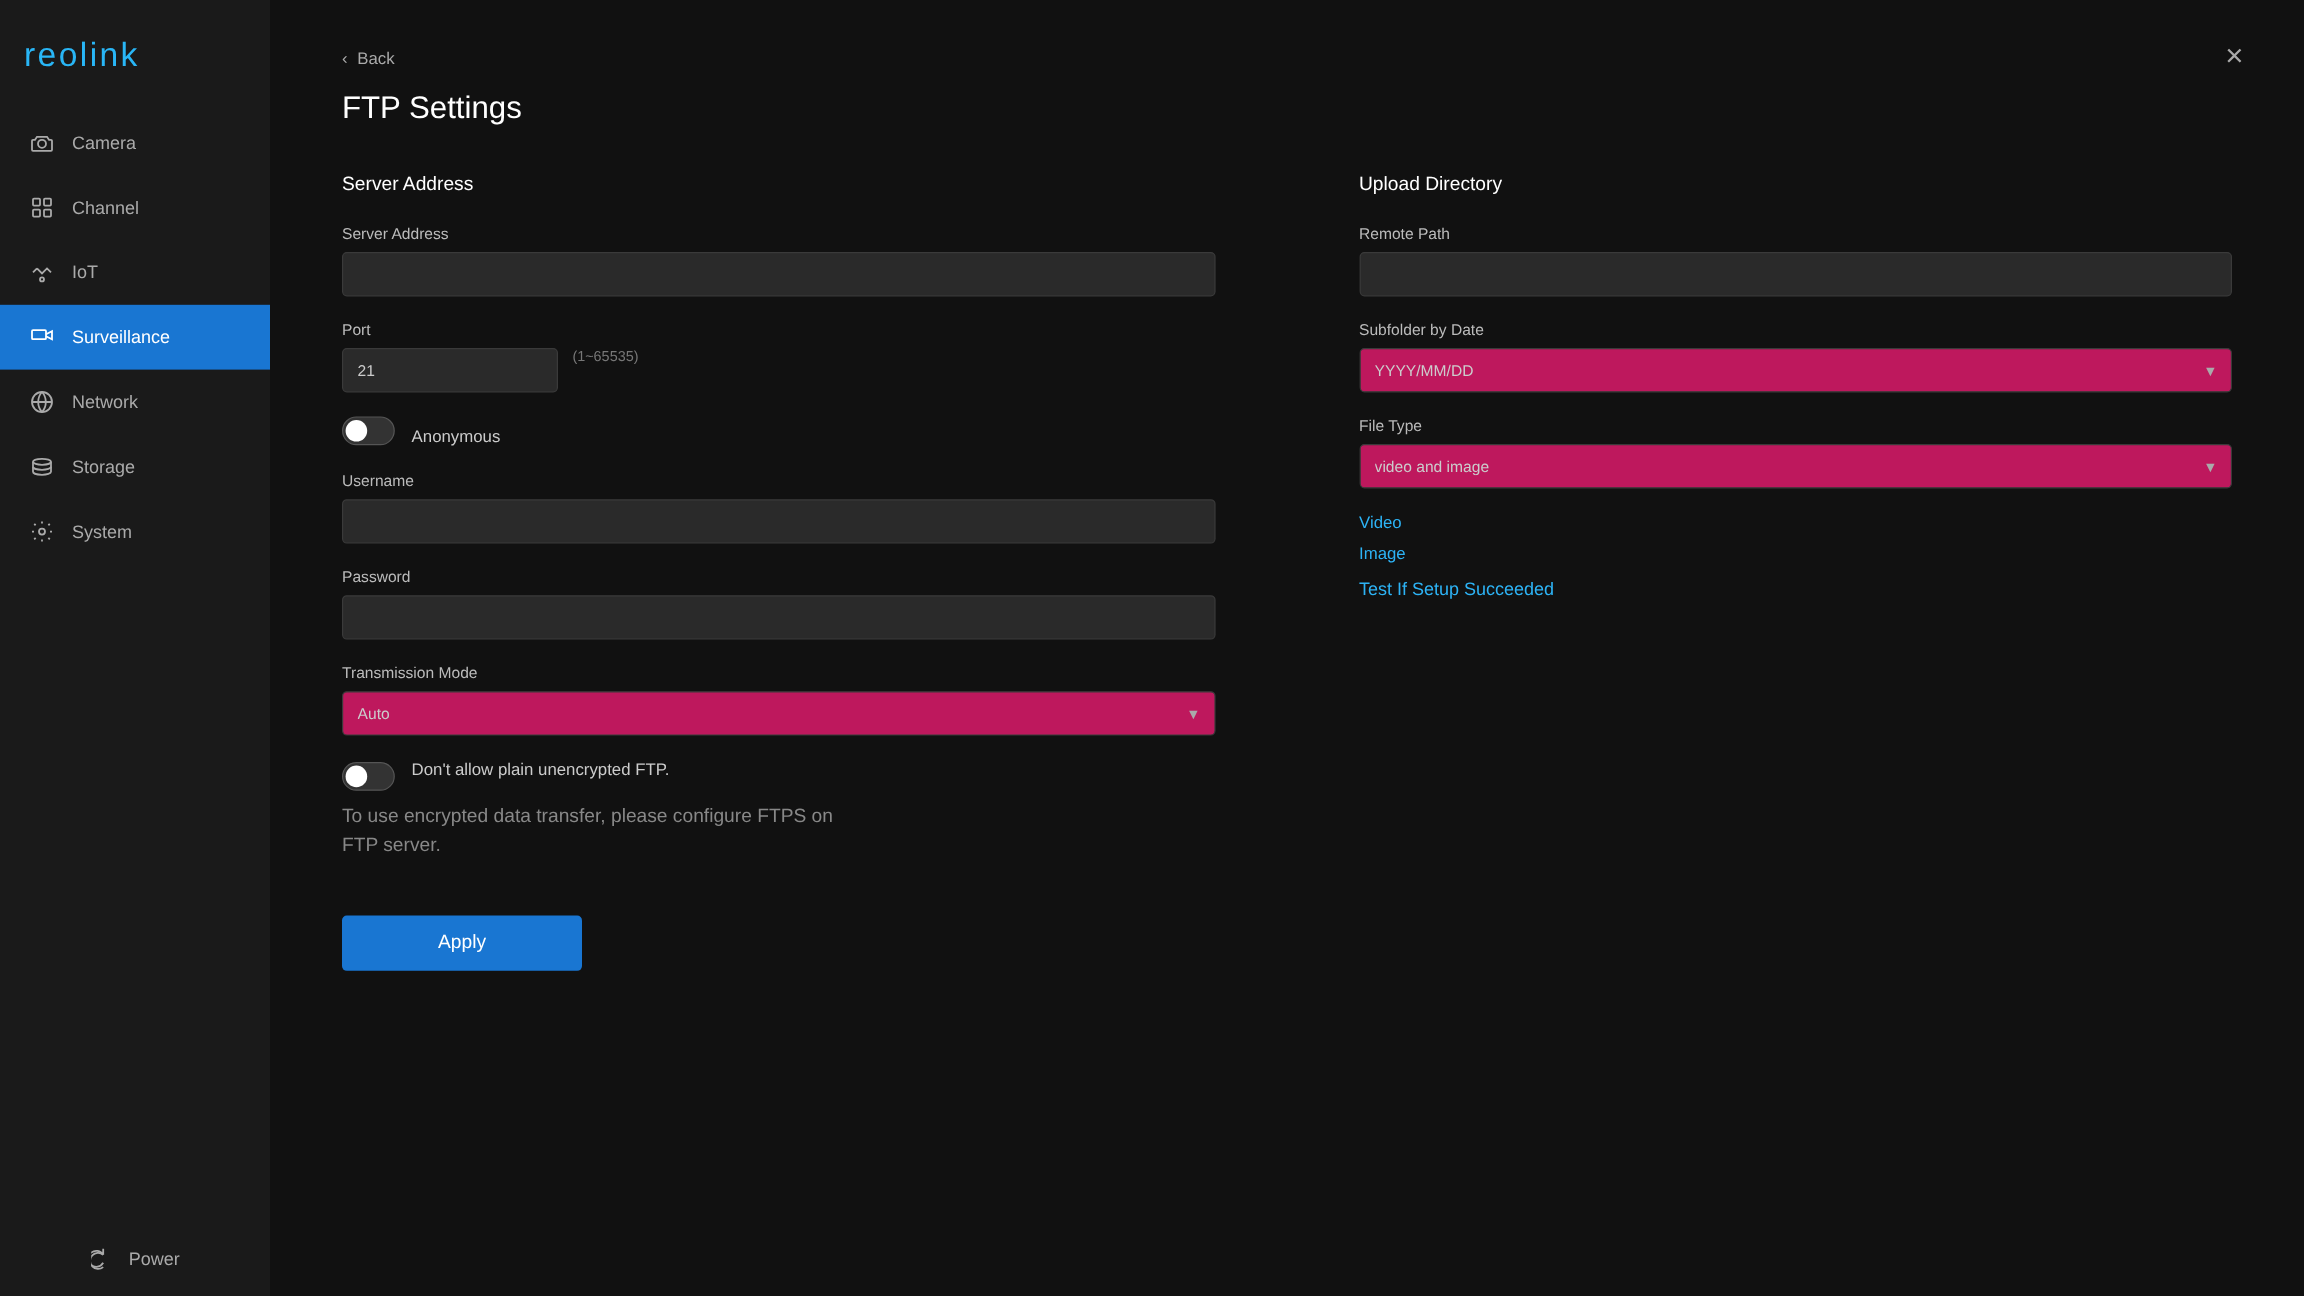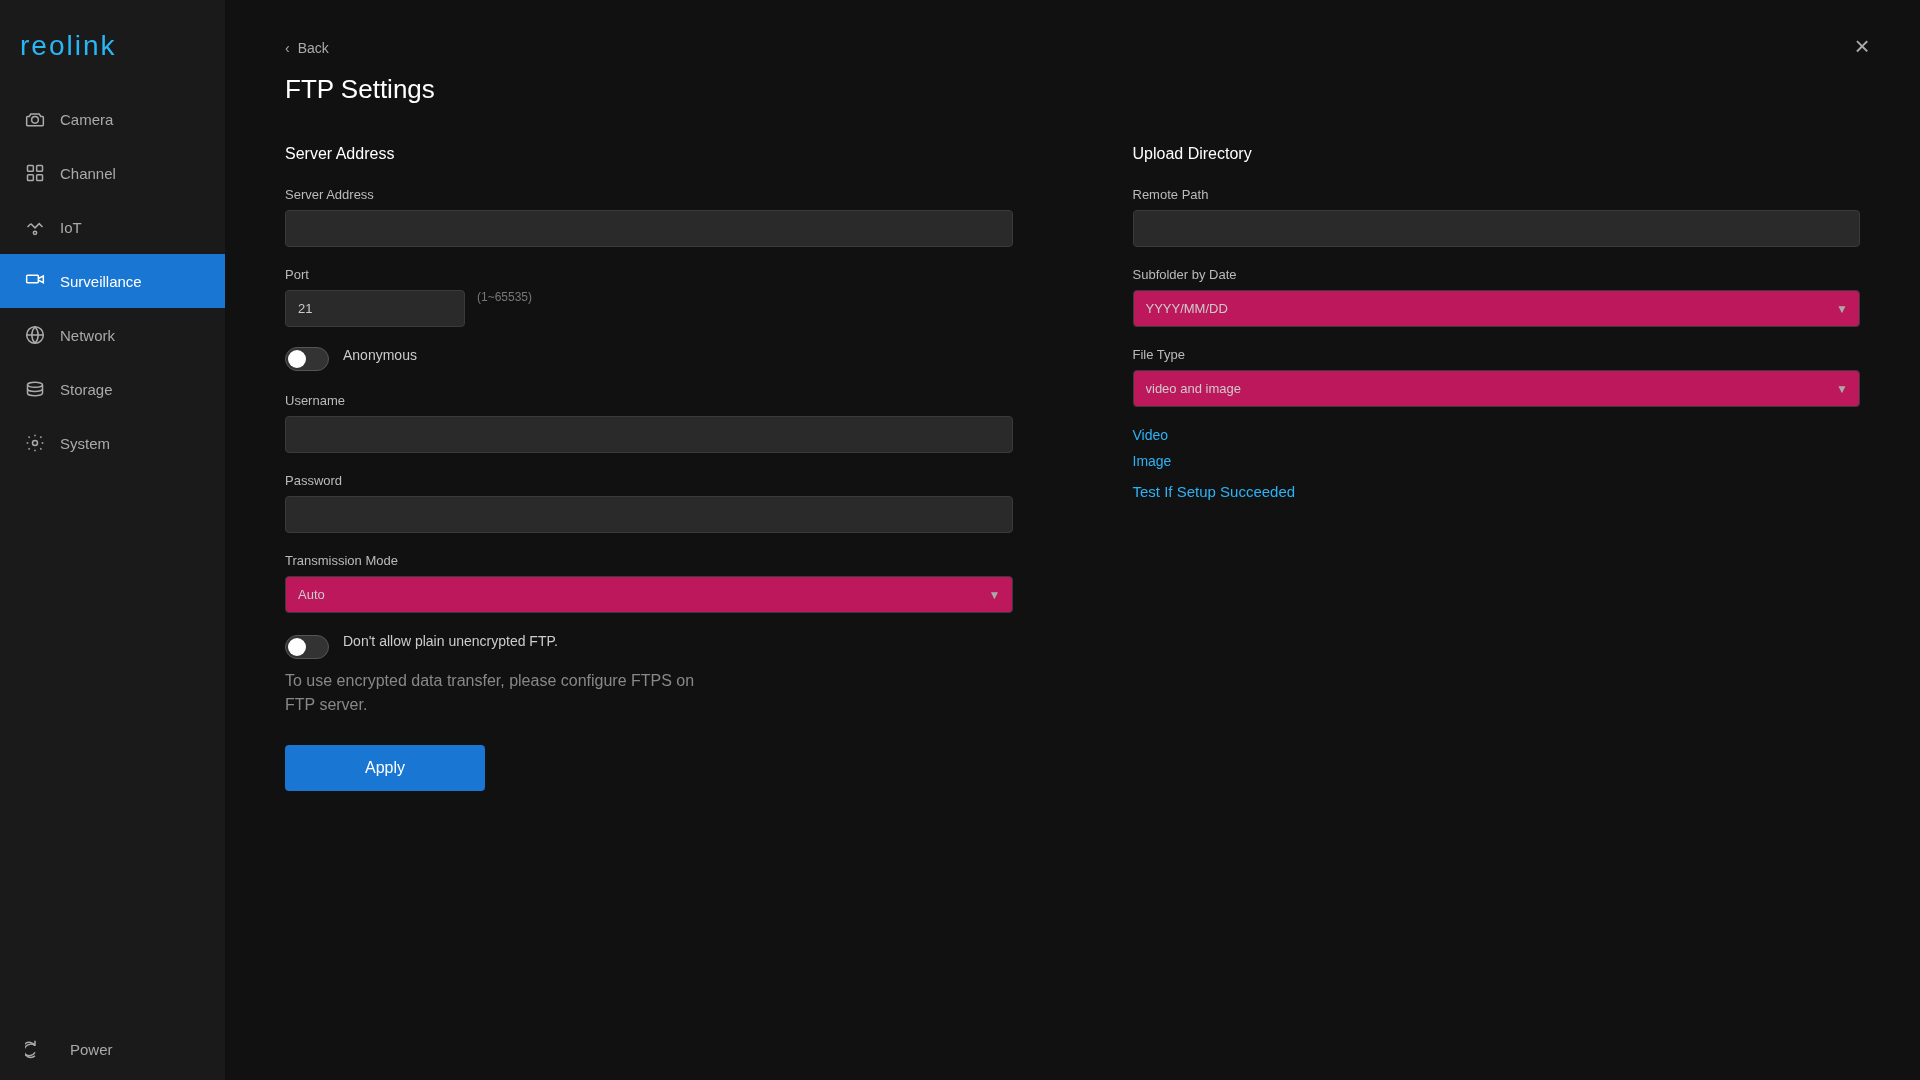--- a/index.html
+++ b/index.html
@@ -45,25 +45,26 @@
       align-items: center;
       justify-content: center;
       flex-shrink: 0;
     }
     .nav-icon svg { width: 20px; height: 20px; }
 
     .sidebar-spacer { flex: 1; }
     .power-item {
       display: flex;
       align-items: center;
-      gap: 24px;
+      gap: 10px;
       padding: 20px 24px;
       cursor: pointer;
       color: #aaa;
       font-size: 15px;
+      justify-content: center;
     }
 
     
     .main {
       flex: 1;
       background: #111;
       position: relative;
       padding: 40px 60px;
     }
 
@@ -145,21 +146,21 @@
       font-size: 13px;
       outline: none;
     }
     .port-hint {
       color: #777;
       font-size: 12px;
     }
 
     .toggle-row {
       display: flex;
-      align-items: flex-start;
+      align-items: flex-end;
       gap: 14px;
       margin-bottom: 22px;
     }
     .toggle {
       width: 44px;
       height: 24px;
       background: #333;
       border-radius: 12px;
       position: relative;
       cursor: pointer;
@@ -228,21 +229,21 @@
     }
 
     .apply-btn {
       background: #1976d2;
       color: #fff;
       border: none;
       border-radius: 4px;
       padding: 14px 80px;
       font-size: 16px;
       cursor: pointer;
-      margin-top: 28px;
+      margin-top: 46px;
     }
 
     
     .reolink-logo {
       display: flex;
       align-items: center;
       padding: 30px 20px 30px;
     }
     .logo-svg-text {
       font-size: 28px;

